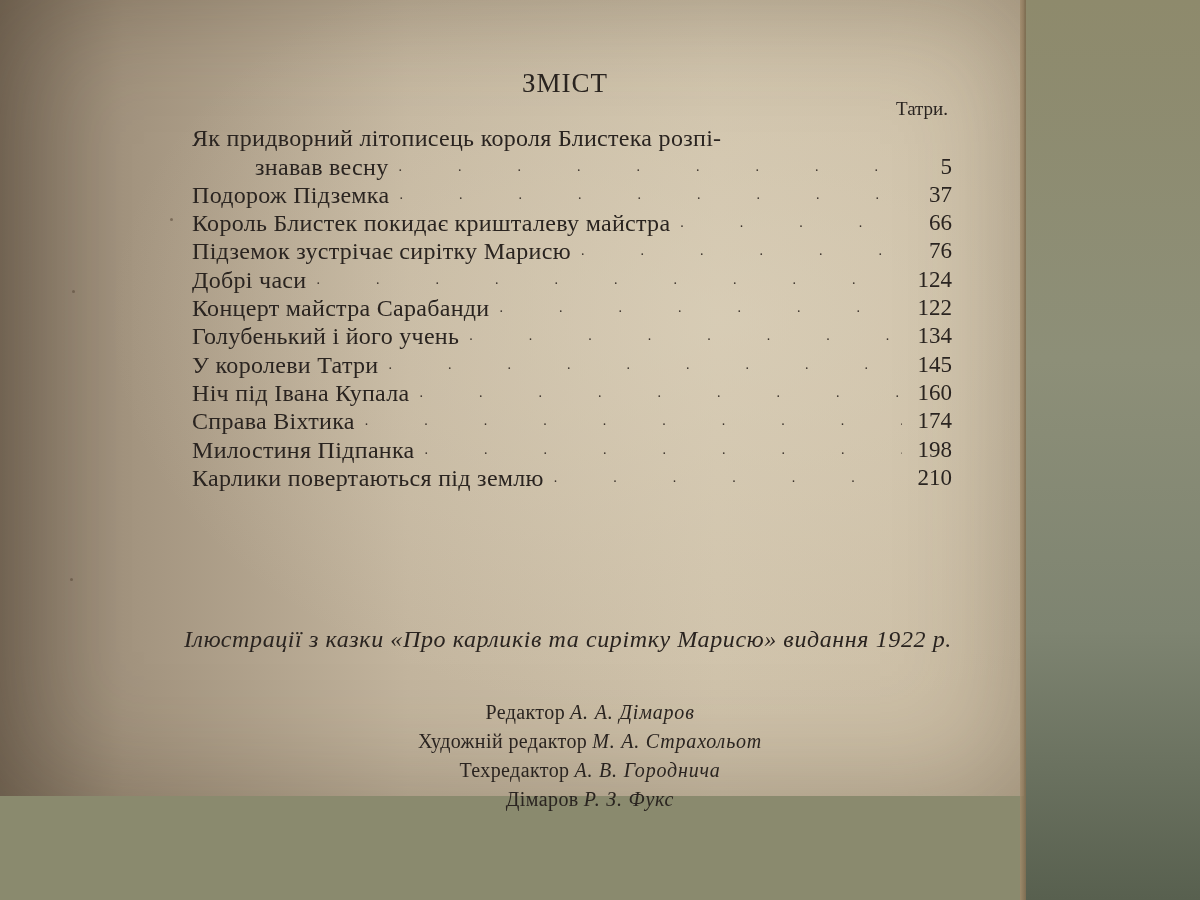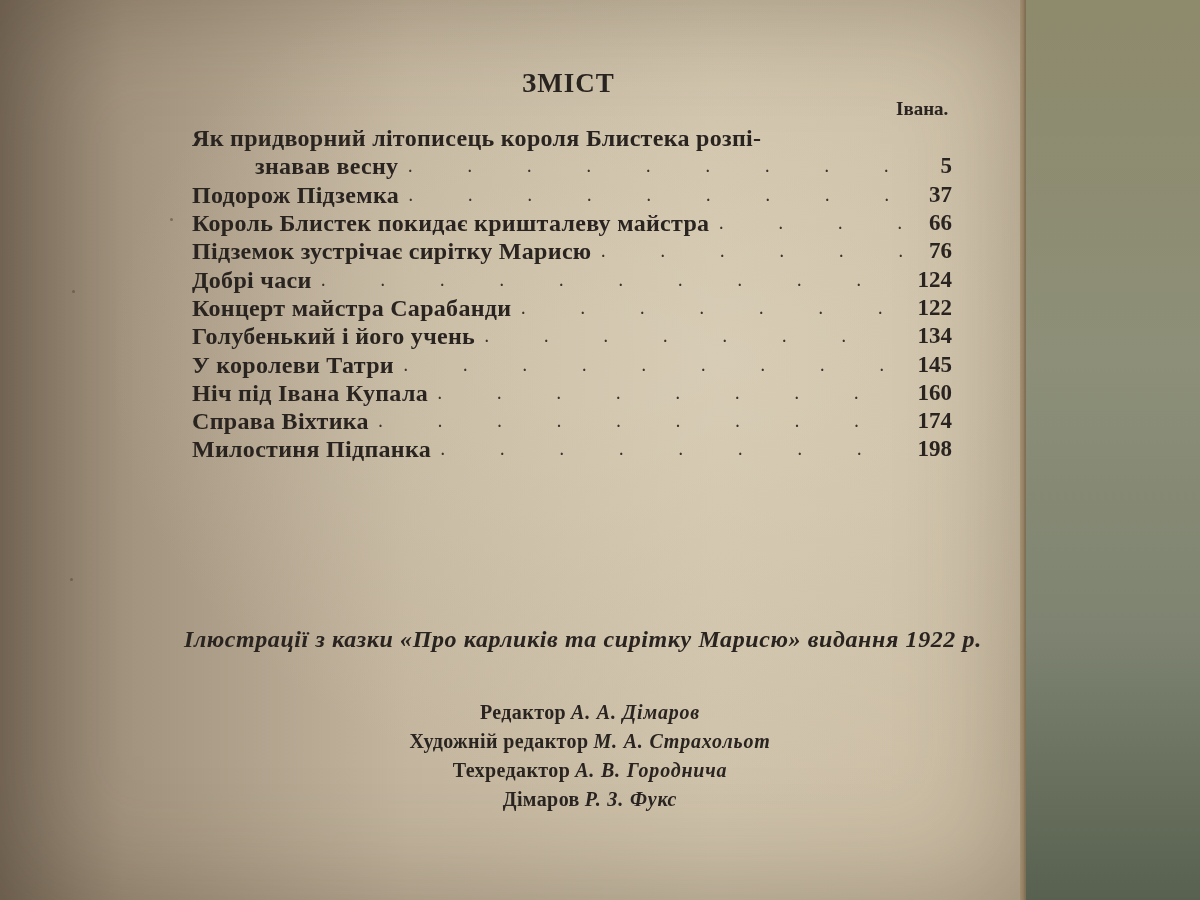--- a/index.html
+++ b/index.html
@@ -12,26 +12,25 @@
     body {
       position: relative;
       background: #8a8a6e;
       font-family: "Liberation Serif", "DejaVu Serif", serif;
     }
     .page {
       position: absolute;
       left: 0;
       top: 0;
       width: 1024px;
-      height: 900px;
+      height: 796px;
       background:
         radial-gradient(ellipse at 70% 40%, rgba(222,212,190,0.55) 0%, rgba(222,212,190,0) 60%),
         linear-gradient(90deg, #7d6f5e 0%, #a2937e 12%, #c3b59e 40%, #cfc2aa 70%, #cbbda4 100%);
       box-shadow: inset 0 0 120px rgba(60,45,30,0.35);
-      font-weight: bold;
     }
     .page-edge {
       position: absolute;
       left: 1020px;
       top: 0;
       width: 8px;
       height: 900px;
       background: linear-gradient(90deg, #a08a6a, #6e5a40);
       opacity: 0.8;
     }
@@ -72,21 +71,21 @@
       top: 124px;
       width: 760px;
     }
     .toc-row {
       position: relative;
       height: 28.3px;
       font-size: 24px;
       line-height: 28px;
       white-space: nowrap;
       display: flex;
-      align-items: center;
+      align-items: flex-end;
     }
     .toc-row .title { flex: 0 0 auto; letter-spacing: 0.3px; }
     .toc-row .dots {
       flex: 1 1 auto;
       overflow: hidden;
       margin: 0 10px 0 10px;
       letter-spacing: 0;
       color: #3a322b;
     }
     .toc-row .dots::before {
@@ -125,21 +124,21 @@
   </style>
 </head>
 <body>
 
 <div class="page">
   <span class="speck" style="left:72px;top:290px;"></span>
   <span class="speck" style="left:170px;top:218px;"></span>
   <span class="speck" style="left:70px;top:578px;"></span>
 
   <div class="toc-title ink">ЗМІСТ</div>
-  <div class="page-col-header ink">Івана.</div>
+  <div class="page-col-header ink">Татри.</div>
 
   <div class="toc ink">
     <div class="toc-row wrap-first">
       <span class="title">Як придворний літописець короля Блистека розпі-</span>
 
     </div>
     <div class="toc-row continued">
       <span class="title">знавав весну</span>
       <span class="dots"></span>
       <span class="num">5</span>
@@ -187,20 +186,25 @@
     <div class="toc-row">
       <span class="title">Справа Віхтика</span>
       <span class="dots"></span>
       <span class="num">174</span>
     </div>
     <div class="toc-row">
       <span class="title">Милостиня Підпанка</span>
       <span class="dots"></span>
       <span class="num">198</span>
     </div>
+    <div class="toc-row">
+      <span class="title">Карлики повертаються під землю</span>
+      <span class="dots"></span>
+      <span class="num">210</span>
+    </div>
   </div>
 
   <div class="illustration-note ink">Ілюстрації з казки «Про карликів та сирітку Марисю» видання 1922 р.</div>
 
   <div class="credits ink">
     <div>
       <span class="role">Редактор</span>
       <span class="person">А. А. Дімаров</span>
     </div>
     <div>

